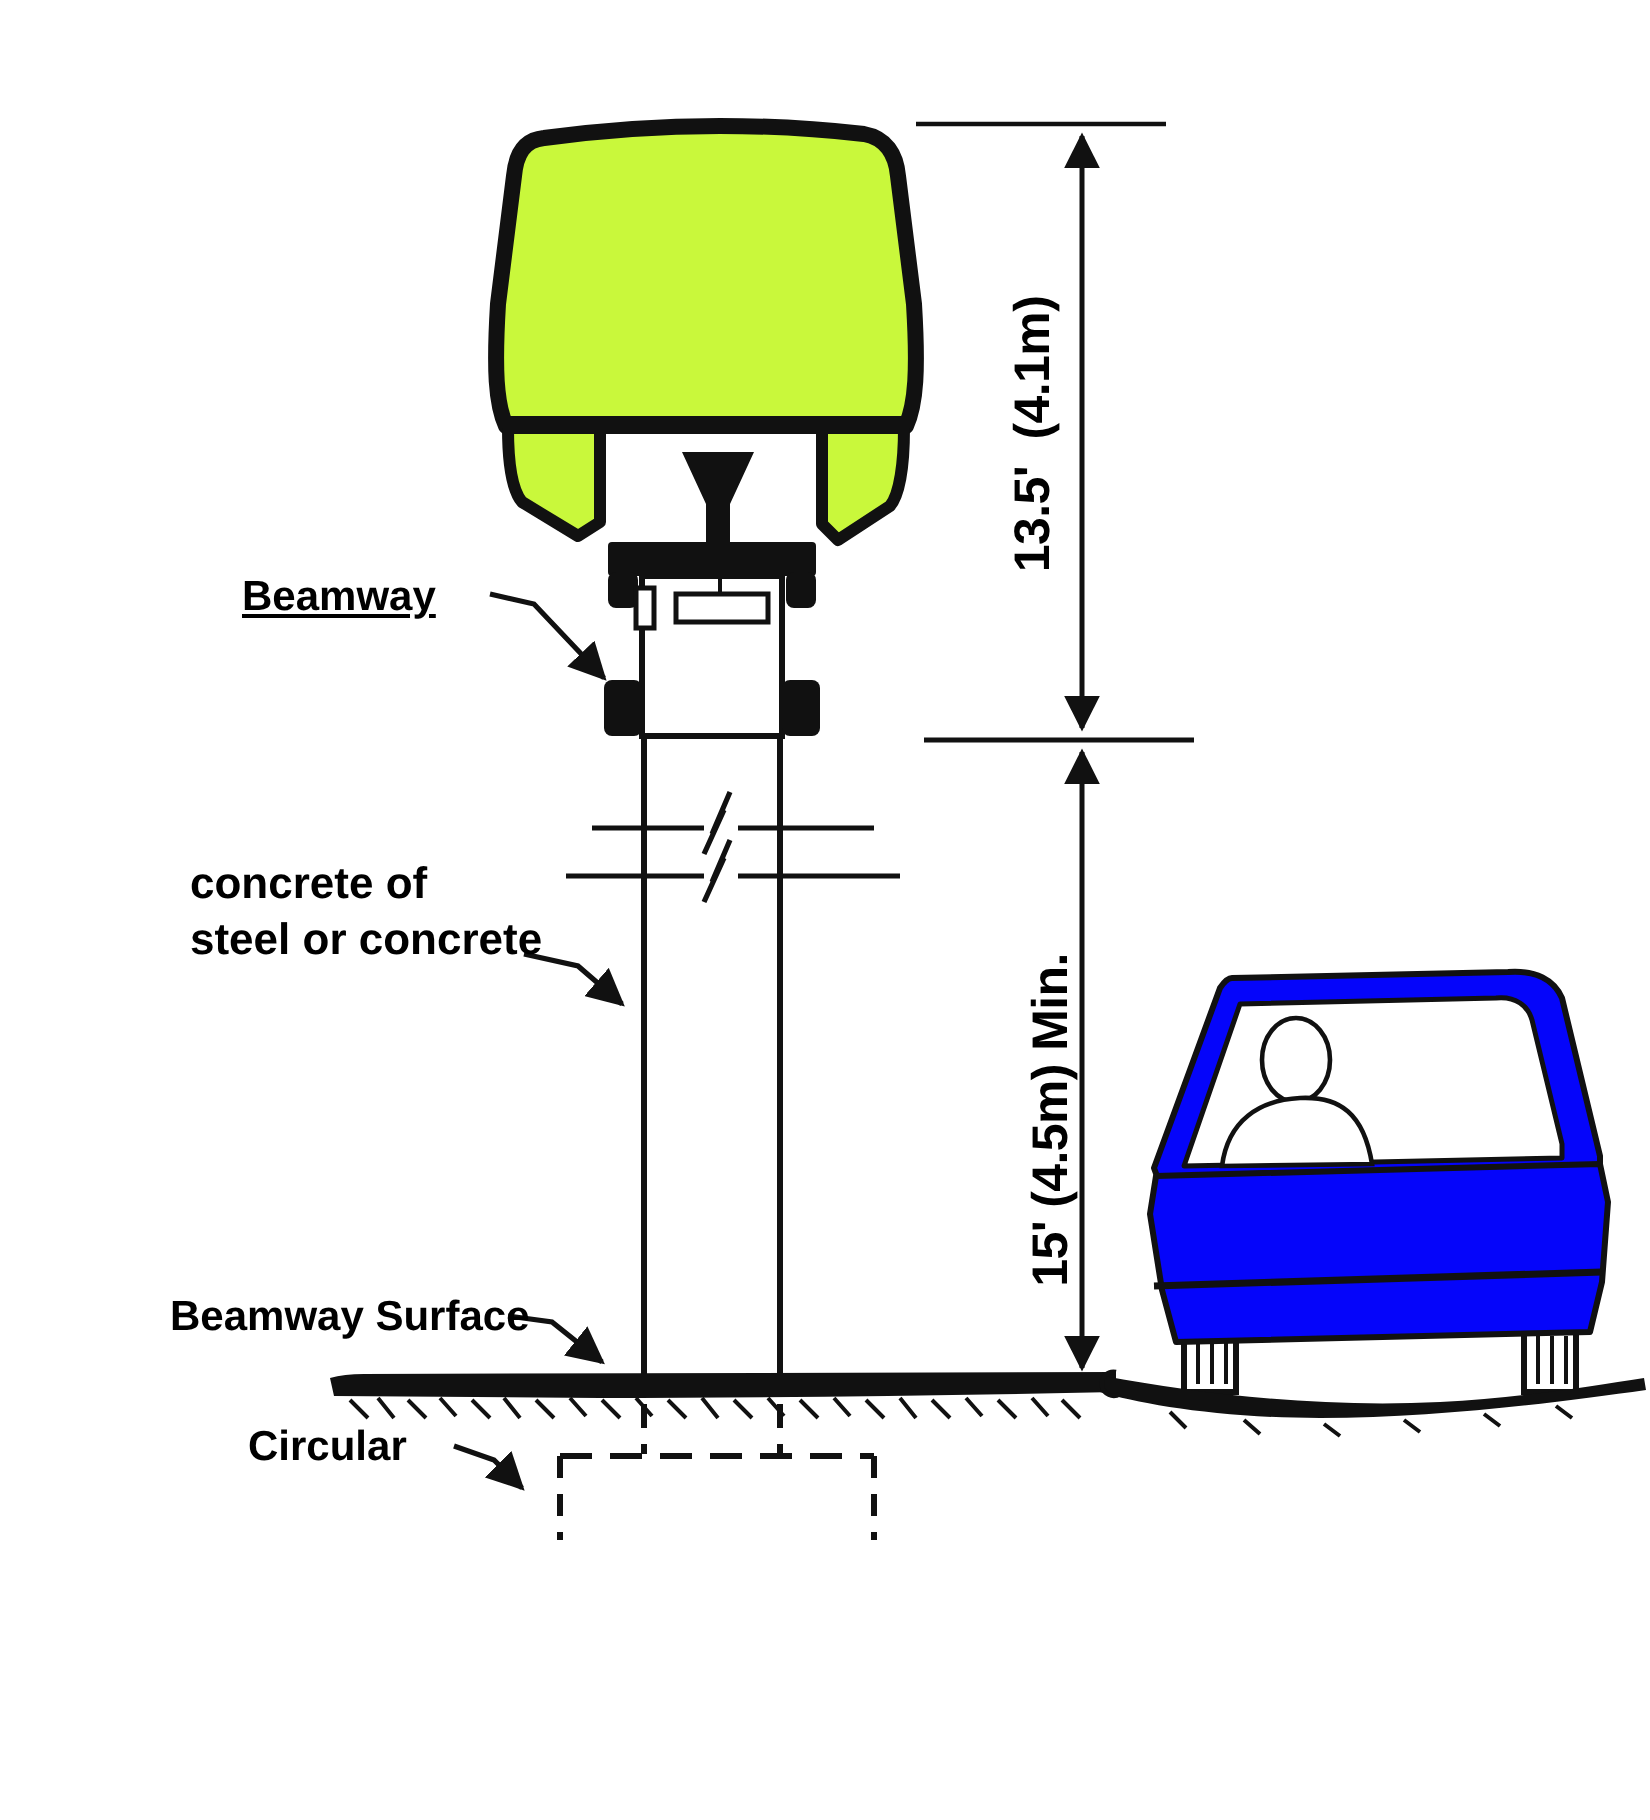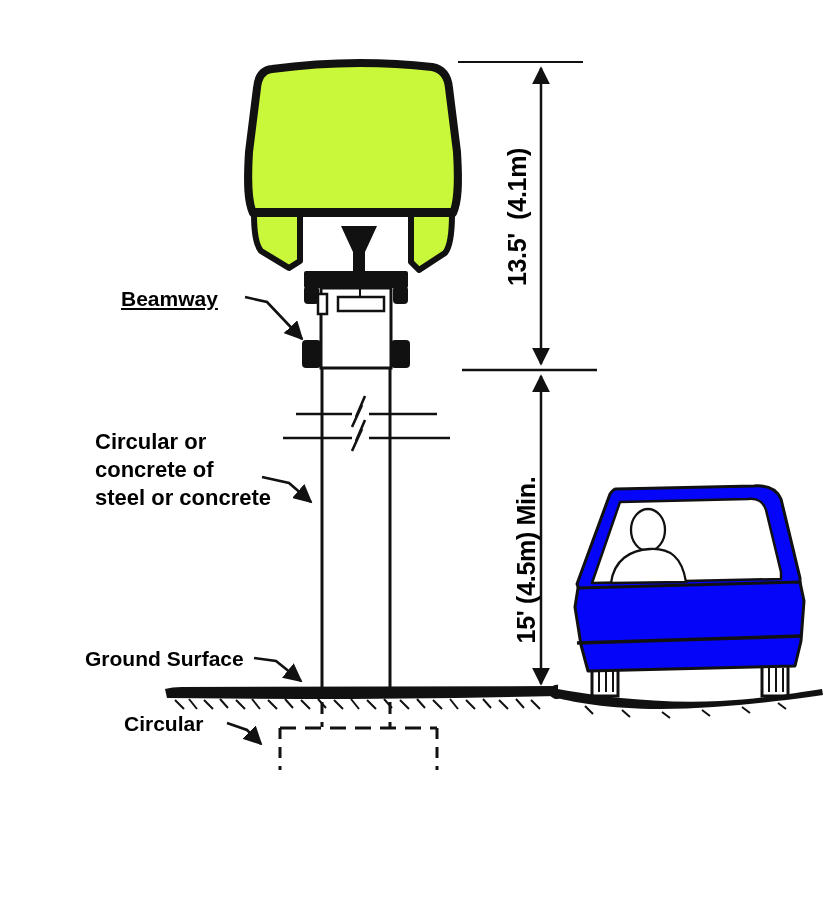--- a/index.html
+++ b/index.html
@@ -118,26 +118,25 @@
     <path d="M245,297 L267,302 L302,339" marker-end="url(#arr)"></path>
     <path d="M262,477 L289,483 L311,502" marker-end="url(#arr)"></path>
     <path d="M254,658 L276,661 L301,681" marker-end="url(#arr)"></path>
     <path d="M227,723 L247,730 L261,744" marker-end="url(#arr)"></path>
   </g>
 </svg>
 
 <div class="lbl" style="left:121px;top:286px;text-decoration:underline;">Beamway</div>
 
 <div class="col-lbl" style="left:95px;top:428px;">
-  <div>Circular or</div>
   <div>concrete of</div>
   <div>steel or concrete</div>
 </div>
 
-<div class="lbl" style="left:85px;top:646px;">Ground Surface</div>
+<div class="lbl" style="left:85px;top:646px;">Beamway Surface</div>
 
 <div class="lbl" style="left:124px;top:711px;">Circular</div>
 
 <div class="dim" style="left:517px;top:217px;">13.5'  (4.1m)</div>
 
 <div class="dim" style="left:526px;top:560px;">15' (4.5m) Min.</div>
 
 </div>
 
 </body></html>

